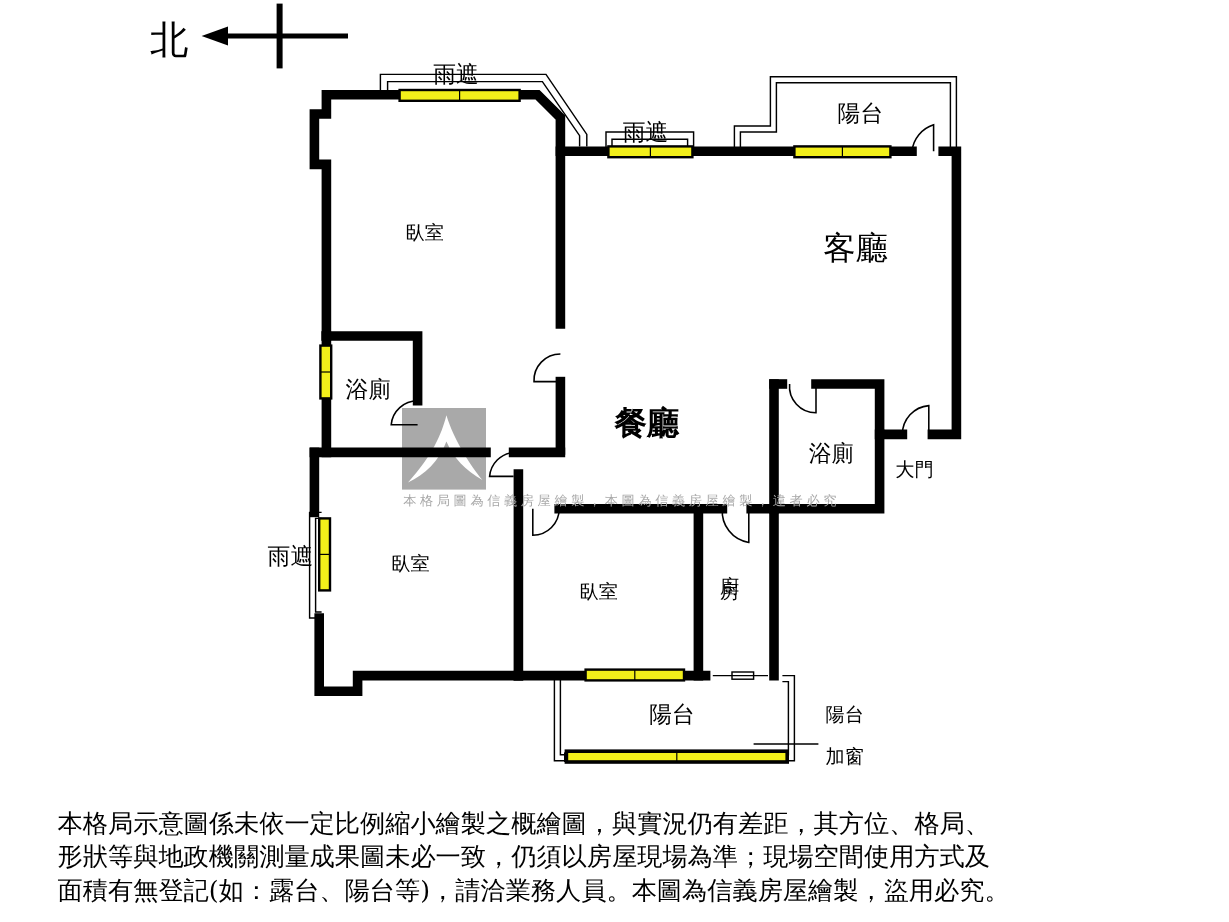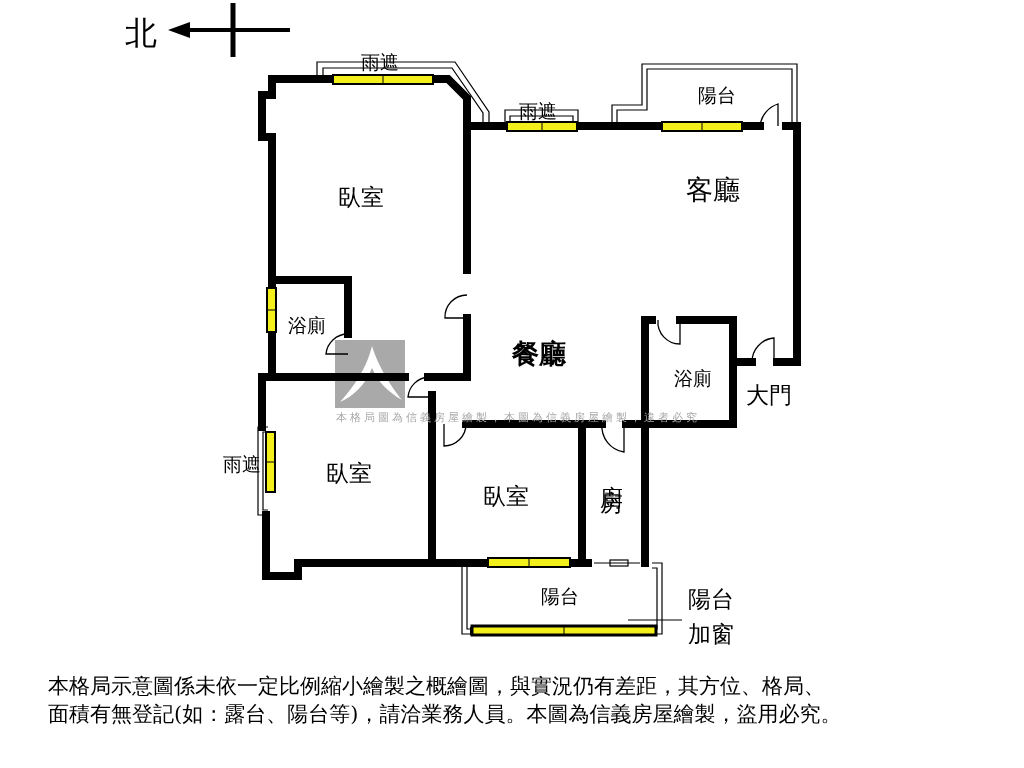--- a/index.html
+++ b/index.html
@@ -2,21 +2,21 @@
 <html><head>
 <meta charset="utf-8">
 <style>
   html, body { margin:0; padding:0; background:#ffffff; }
   body { width:1024px; height:768px; position:relative; overflow:hidden;
          font-family:"DejaVu Serif","Liberation Serif",serif; color:#000; }
   #plan { position:absolute; left:0; top:0; width:1024px; height:660px; }
   .lbl { position:absolute; white-space:nowrap; color:#000;
          font-family:"DejaVu Serif","Liberation Serif",serif; line-height:1; }
   .room-lg { font-size:27px; }
-  .room-md { font-size:23px; }
+  .room-md { font-size:16px; }
   .room-sm { font-size:19px; }
   .vert { writing-mode:vertical-rl; letter-spacing:4px; }
   .compass-n { position:absolute; left:125px; top:12px; font-size:32px; }
   .wm-text { position:absolute; left:424px; top:332px; font-size:66px; color:#9a9a9a;
              font-family:"DejaVu Sans","Liberation Sans",sans-serif; letter-spacing:6px; line-height:1; }
   .wm-sub { position:absolute; left:336px; top:412px; font-size:11px; color:#a8a8a8;
             font-family:"DejaVu Sans","Liberation Sans",sans-serif; letter-spacing:3px; line-height:1; }
   #disclaimer { position:absolute; left:48px; top:672px; width:940px; font-size:21px; line-height:28px;
                 font-family:"DejaVu Serif","Liberation Serif",serif; }
   #disclaimer div { white-space:nowrap; }
@@ -155,34 +155,35 @@
 
   
   <span class="compass-n">北</span>
 
   
   <span class="wm-sub">本格局圖為信義房屋繪製，本圖為信義房屋繪製，違者必究</span>
 
   
   <span class="lbl room-md" style="left:338px;top:186px;">臥室</span>
   <span class="lbl room-sm" style="left:288px;top:316px;">浴廁</span>
-  <span class="lbl room-lg" style="left:686px;top:176px;text-align:right;">客廳</span>
+  <span class="lbl room-lg" style="left:686px;top:194px;text-align:right;">客廳</span>
   <span class="lbl room-lg" style="left:512px;top:340px;font-weight:bold;">餐廳</span>
   <span class="lbl room-sm" style="left:674px;top:369px;">浴廁</span>
   <span class="lbl room-md" style="left:746px;top:384px;">大門</span>
   <span class="lbl room-md" style="left:326px;top:462px;">臥室</span>
   <span class="lbl room-md" style="left:483px;top:485px;">臥室</span>
   <span class="lbl room-md vert" style="left:600px;top:467px;">廚房</span>
   <span class="lbl room-sm" style="left:698px;top:86px;">陽台</span>
   <span class="lbl room-sm" style="left:541px;top:587px;">陽台</span>
 
   
   <span class="lbl room-sm" style="left:361px;top:53px;">雨遮</span>
   <span class="lbl room-sm" style="left:519px;top:102px;">雨遮</span>
   <span class="lbl room-sm" style="left:223px;top:455px;">雨遮</span>
   <span class="lbl room-md" style="left:688px;top:588px;">陽台</span>
   <span class="lbl room-md" style="left:688px;top:623px;">加窗</span>
 </div>
 
 <div id="disclaimer">
   <div>本格局示意圖係未依一定比例縮小繪製之概繪圖，與實況仍有差距，其方位、格局、</div>
+  <div>形狀等與地政機關測量成果圖未必一致，仍須以房屋現場為準；現場空間使用方式及</div>
   <div>面積有無登記(如：露台、陽台等)，請洽業務人員。本圖為信義房屋繪製，盜用必究。</div>
 </div>
 
 </body></html>

